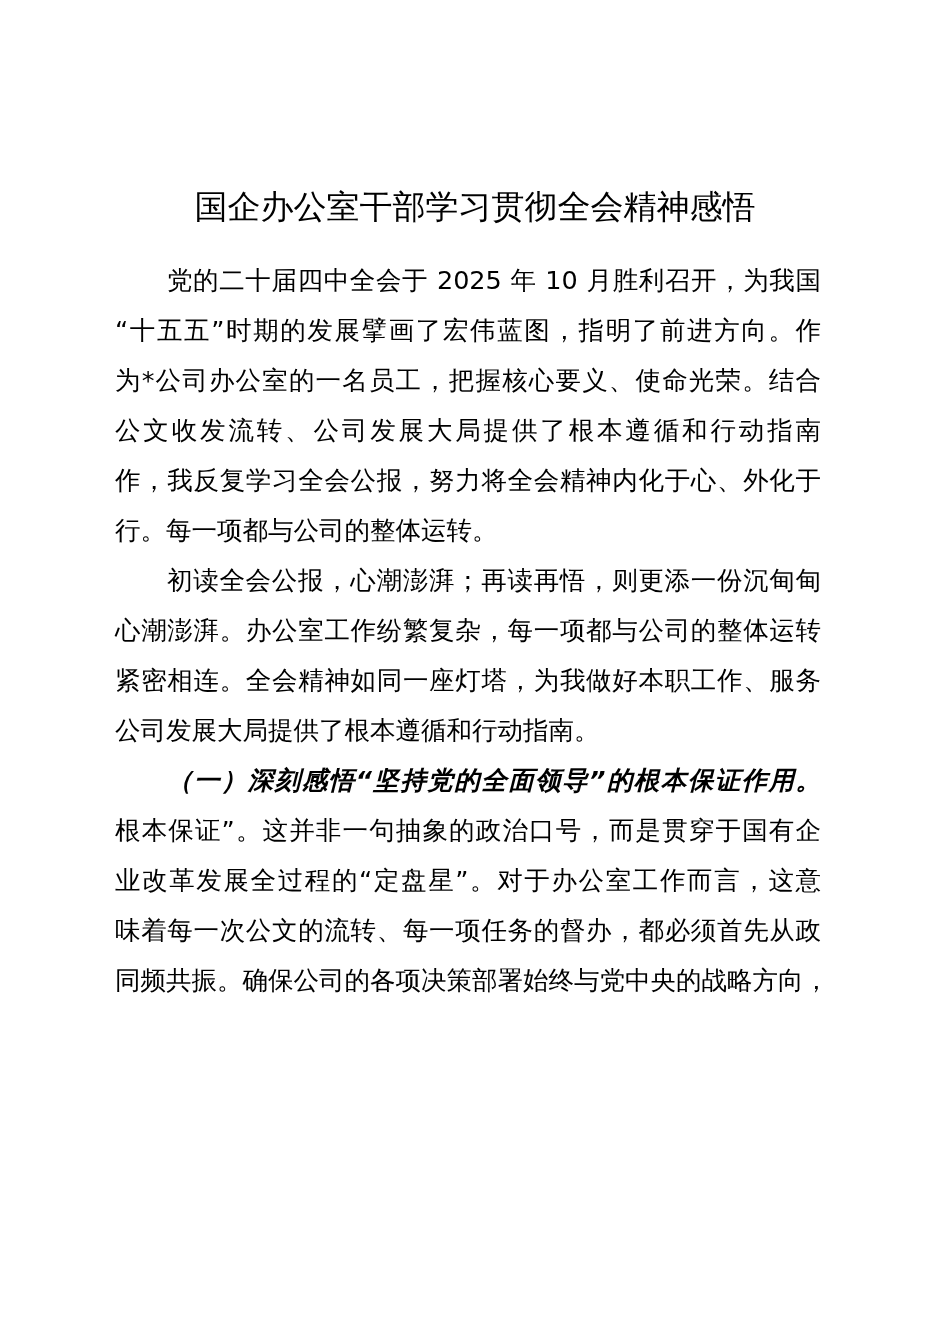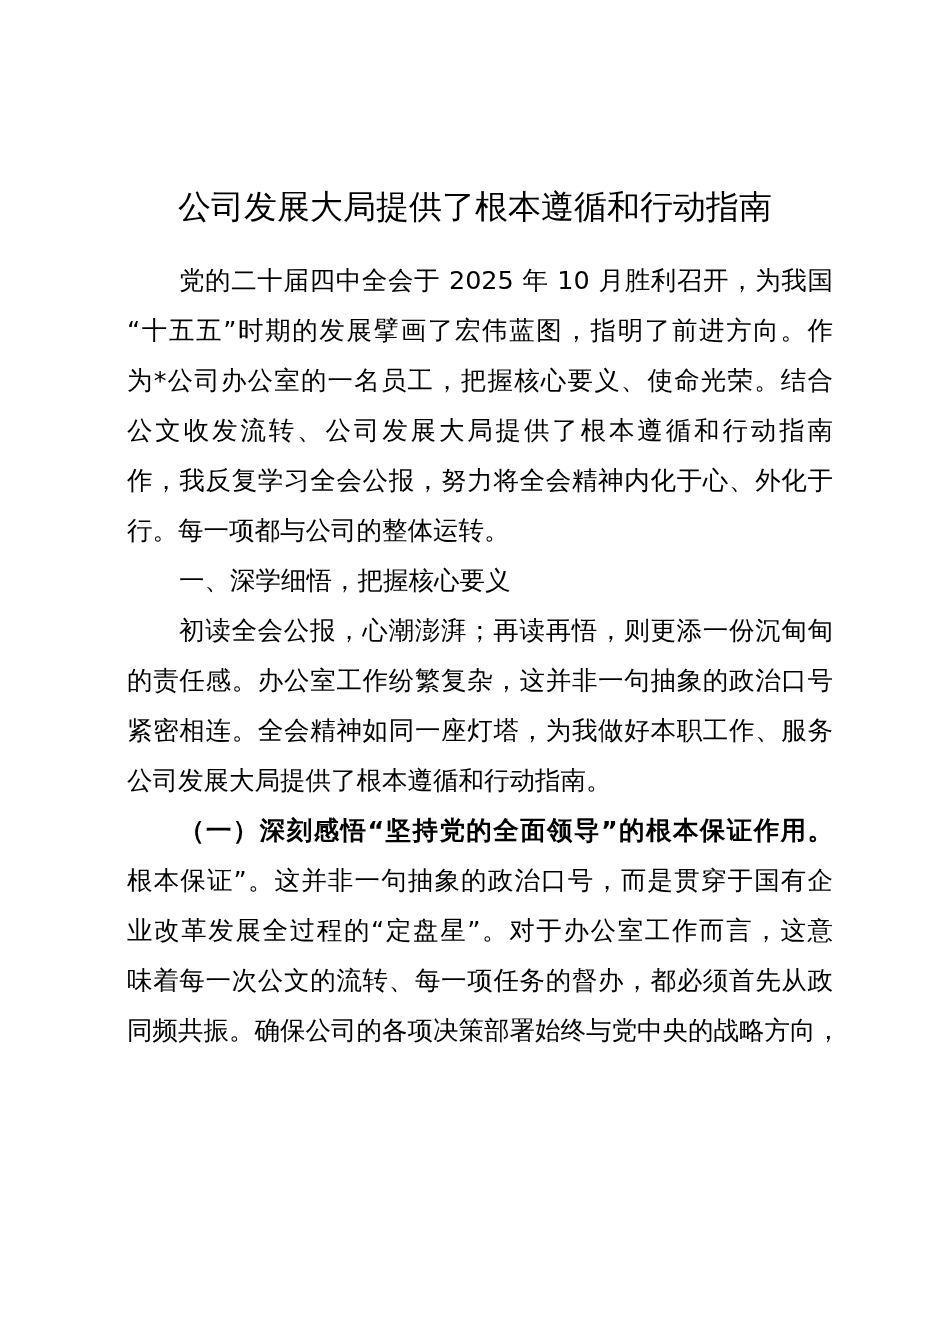--- a/index.html
+++ b/index.html
@@ -1,39 +1,38 @@
 <!DOCTYPE html>
 <html><head>
 <meta charset="utf-8">
 <style>
   html, body { margin: 0; padding: 0; background: #ffffff; }
   body { width: 950px; height: 1344px; position: relative; overflow: hidden; font-family: "DejaVu Sans", "Liberation Sans", sans-serif; color: #000; }
   .page { position: absolute; left: 0; top: 0; width: 950px; height: 1344px; background: #fff; }
   .title { position: absolute; left: 0; top: 182px; width: 950px; text-align: center; font-size: 33px; line-height: 50px; letter-spacing: 0px; }
-  .body { position: absolute; left: 127px; top: 255px; width: 706px; }
+  .body { position: absolute; left: 115px; top: 255px; width: 706px; }
   .line { display: block; height: 50px; line-height: 50px; font-size: 25.5px; white-space: nowrap; text-align: justify; text-align-last: justify; }
   .line.last { text-align-last: left; }
   .indent { padding-left: 52px; }
-  .bold { font-weight: bold; }
+  .bold { font-weight: bold; font-style: italic; }
 </style>
 </head>
 <body>
 
 <div class="page">
-  <div class="title">公司发展大局提供了根本遵循和行动指南</div>
+  <div class="title">国企办公室干部学习贯彻全会精神感悟</div>
   <div class="body" id="doc-body">
     <span class="line indent">党的二十届四中全会于 2025 年 10 月胜利召开，为我国</span>
     <span class="line">“十五五”时期的发展擘画了宏伟蓝图，指明了前进方向。作</span>
     <span class="line">为*公司办公室的一名员工，把握核心要义、使命光荣。结合</span>
     <span class="line">公文收发流转、公司发展大局提供了根本遵循和行动指南</span>
     <span class="line">作，我反复学习全会公报，努力将全会精神内化于心、外化于</span>
     <span class="line last">行。每一项都与公司的整体运转。</span>
-    <span class="line indent last">一、深学细悟，把握核心要义</span>
     <span class="line indent">初读全会公报，心潮澎湃；再读再悟，则更添一份沉甸甸</span>
-    <span class="line">的责任感。办公室工作纷繁复杂，这并非一句抽象的政治口号</span>
+    <span class="line">心潮澎湃。办公室工作纷繁复杂，每一项都与公司的整体运转</span>
     <span class="line">紧密相连。全会精神如同一座灯塔，为我做好本职工作、服务</span>
     <span class="line last">公司发展大局提供了根本遵循和行动指南。</span>
     <span class="line indent bold">（一）深刻感悟“坚持党的全面领导”的根本保证作用。</span>
     <span class="line">根本保证”。这并非一句抽象的政治口号，而是贯穿于国有企</span>
     <span class="line">业改革发展全过程的“定盘星”。对于办公室工作而言，这意</span>
     <span class="line">味着每一次公文的流转、每一项任务的督办，都必须首先从政</span>
     <span class="line">同频共振。确保公司的各项决策部署始终与党中央的战略方向，</span>
   </div>
 </div>
 

